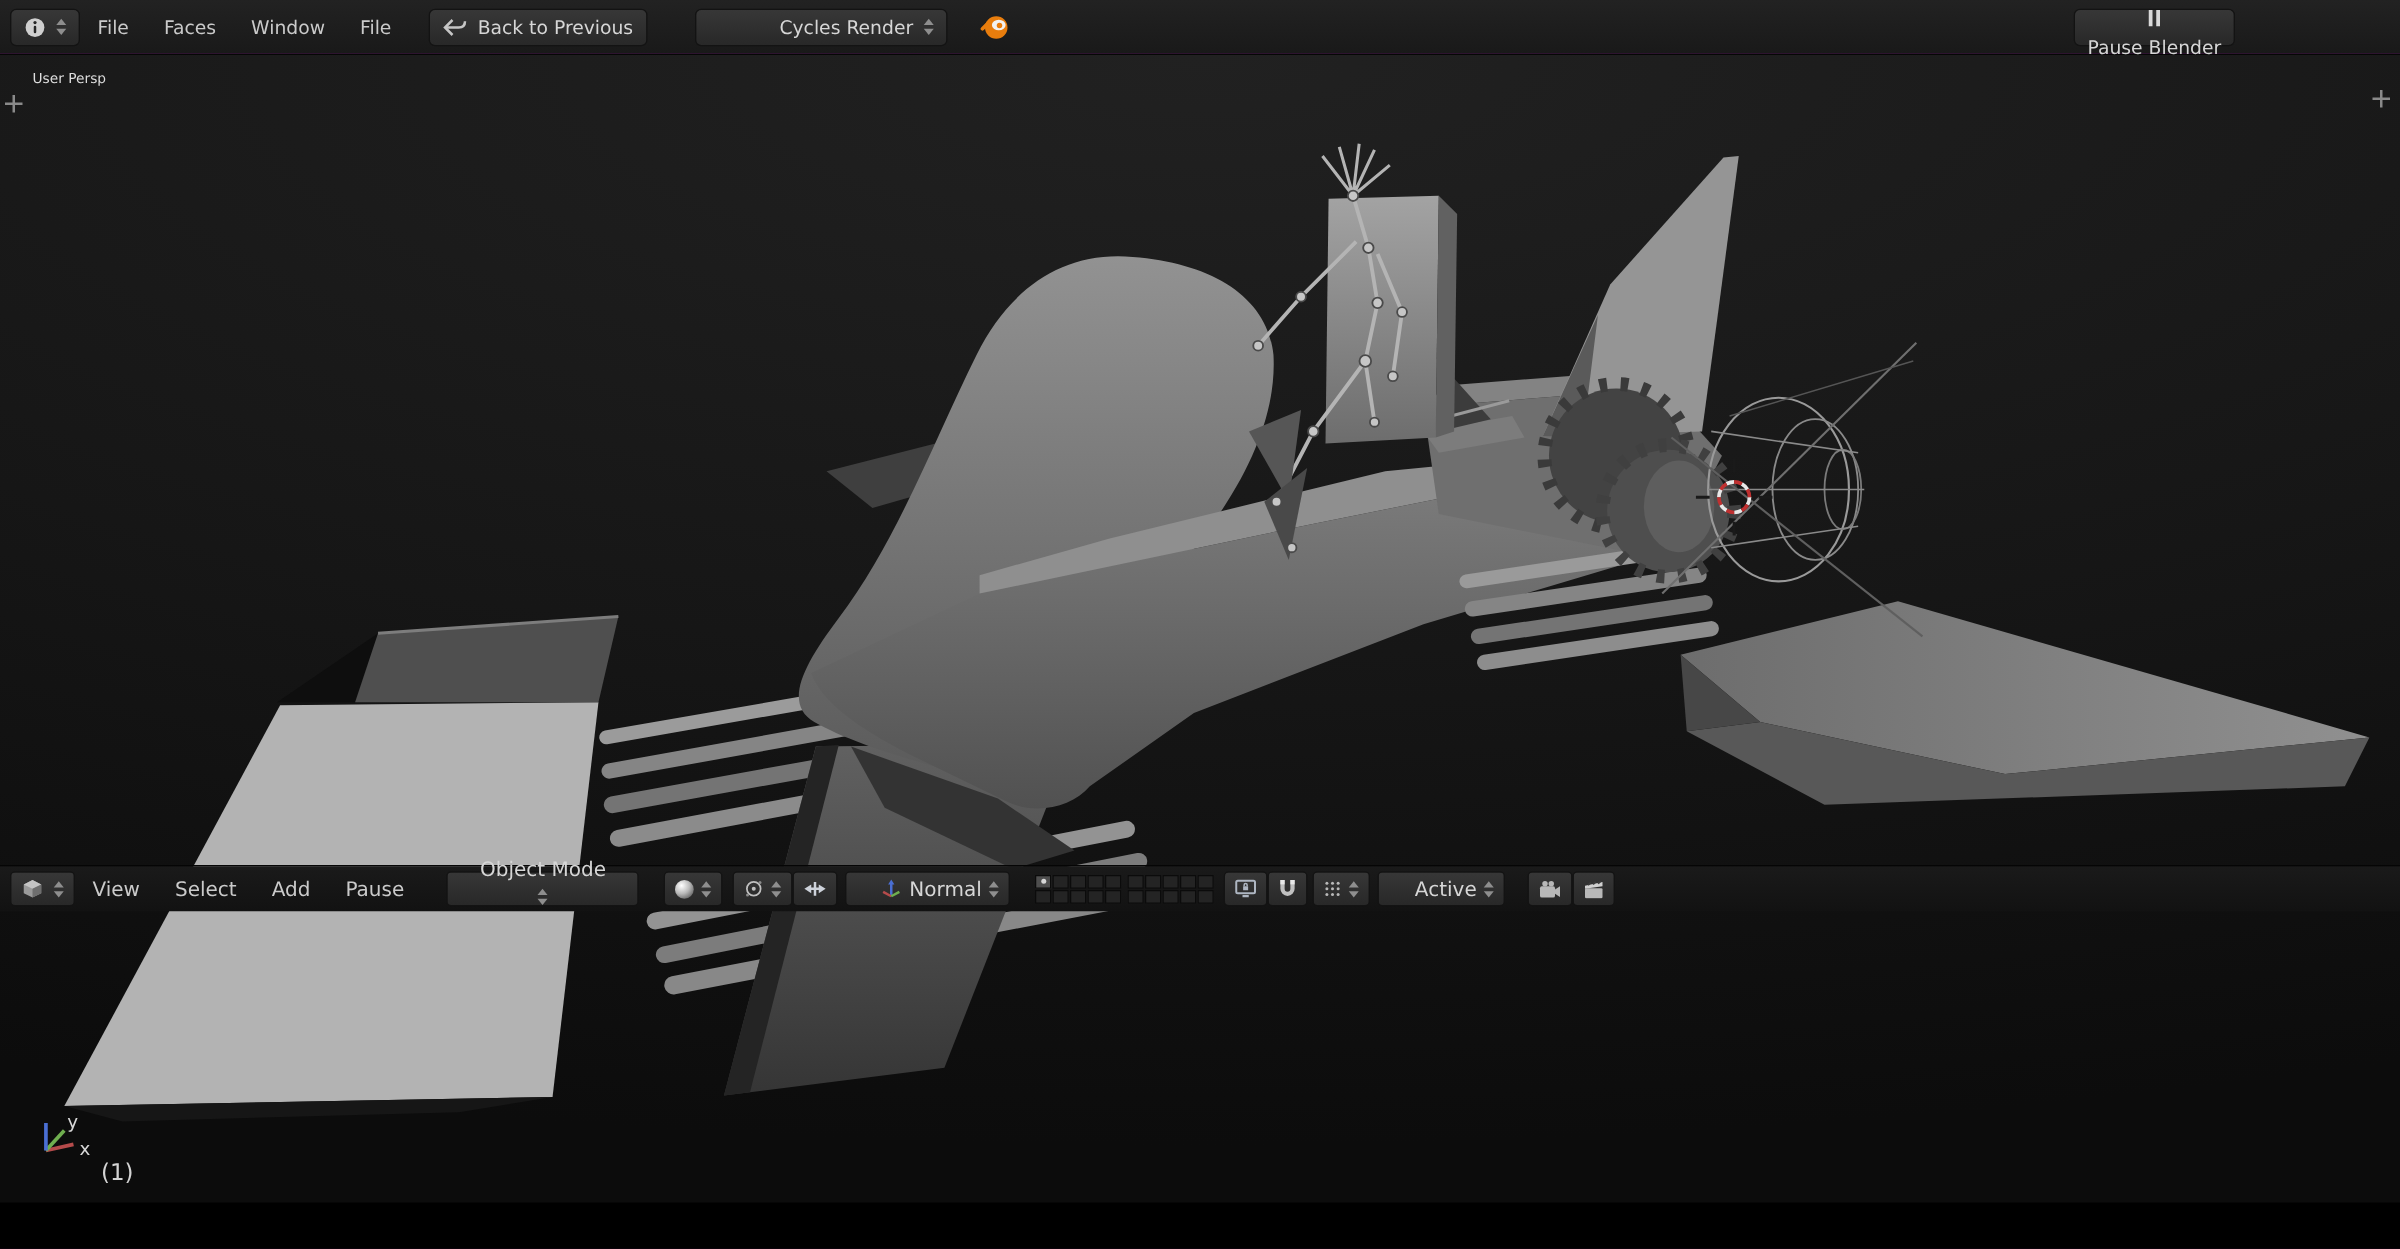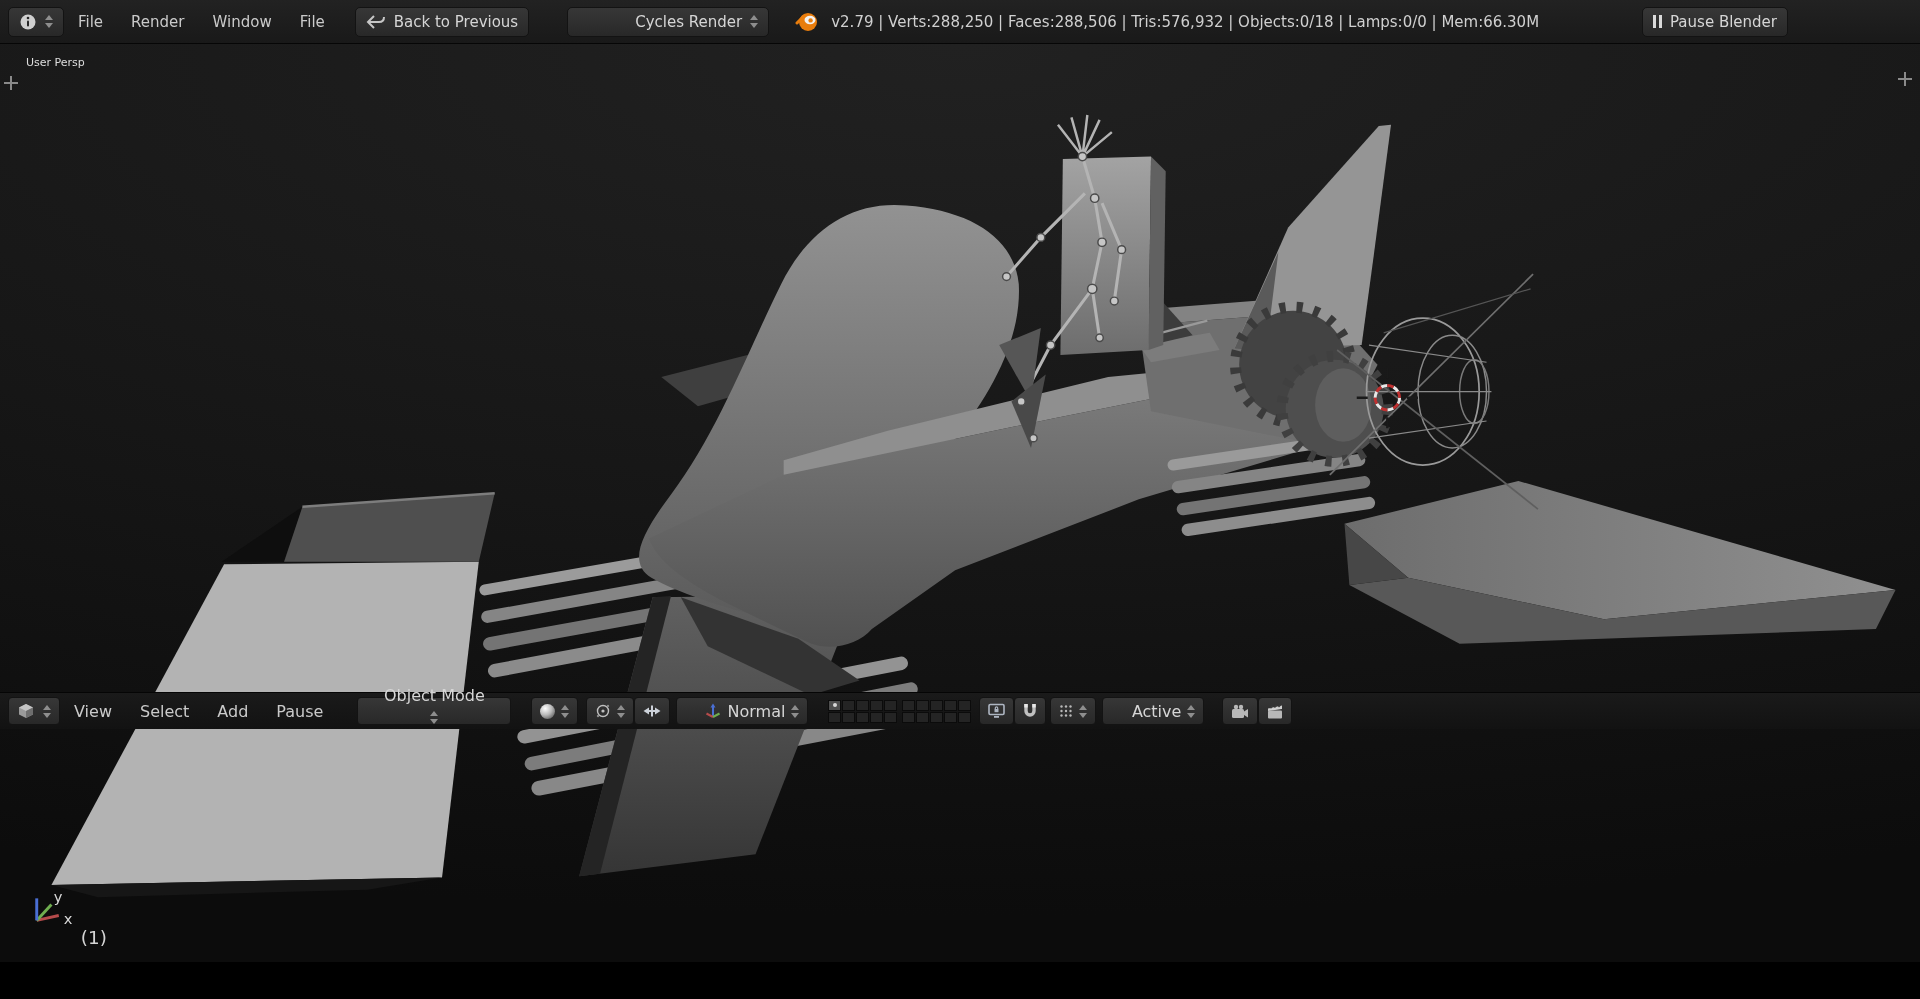--- a/index.html
+++ b/index.html
@@ -27,21 +27,21 @@
   .updown { display:inline-flex; flex-direction:column; gap:3px; }
   .updown .u { width:0; height:0; border-left:4px solid transparent; border-right:4px solid transparent; border-bottom:5px solid #8e8e8e; }
   .updown .d { width:0; height:0; border-left:4px solid transparent; border-right:4px solid transparent; border-top:5px solid #8e8e8e; }
   .stats { color:#d0d0d0; margin-left:12px; }
   .pause-icon { display:inline-flex; gap:3px; }
   .pause-icon i { display:block; width:3px; height:13px; background:#dadada; }
   .w-editor { width:56px; justify-content:space-between; }
   .w-back { margin-left:16px;justify-content:center; }
   .w-engine { width:202px; margin-left:38px; }
   .logo { margin-left:26px; flex:none; }
-  .w-pause { margin-left:auto; margin-right:124px; }
+  .w-pause { margin-left:auto; margin-right:124px;flex-direction:column; }
 
   
   .viewport {
     position:absolute; top:44px; left:0; width:1920px; height:918px;
     background:radial-gradient(ellipse 130% 95% at 50% 0%, #212121 0%, #161616 55%, #0c0c0c 100%);
     overflow:hidden;
   }
   .viewport svg.scene { position:absolute; top:0; left:0; width:1920px; height:918px; display:block; }
   .view-label { position:absolute; top:12px; left:26px; color:#dedede; font-size:11px; }
   .corner-plus { position:absolute; width:14px; height:14px; }
@@ -88,21 +88,21 @@
         <rect x="8" y="7.5" width="2" height="6" rx="1" fill="#262626"></rect>
         <circle cx="9" cy="5" r="1.3" fill="#262626"></circle>
       </svg>
       <span class="updown">
           <i class="u"></i>
           <i class="d"></i>
         </span>
     </div>
 
     <span class="menu">File</span>
-    <span class="menu">Render</span>
+    <span class="menu">Faces</span>
     <span class="menu">Window</span>
     <span class="menu">File</span>
 
     <div class="btn w-back">
       <svg width="20" height="14" viewBox="0 0 20 14">
         <path d="M8 1 L2 7 L8 13" fill="none" stroke="#c6c6c6" stroke-width="2"></path>
         <path d="M2 7 H13 Q18 7 18 2" fill="none" stroke="#c6c6c6" stroke-width="2"></path>
       </svg>
       <span>Back to Previous</span>
     </div>
@@ -115,21 +115,20 @@
         </span>
     </div>
 
     <svg class="logo" width="24" height="24" viewBox="0 0 24 24">
       <path d="M2 13 L9 6" stroke="#e87d0d" stroke-width="3" stroke-linecap="round" style="stroke:var(--accent,#e87d0d)"></path>
       <circle cx="13" cy="12" r="9" style="fill:var(--accent,#e87d0d)"></circle>
       <ellipse cx="15" cy="10" rx="5.5" ry="4.2" fill="#f2f2f2"></ellipse>
       <circle cx="15.6" cy="10.4" r="2.2" style="fill:var(--accent,#e87d0d)"></circle>
     </svg>
 
-    <span class="stats">v2.79 | Verts:288,250 | Faces:288,506 | Tris:576,932 | Objects:0/18 | Lamps:0/0 | Mem:66.30M</span>
 
     <div class="btn w-pause">
       <span class="pause-icon">
           <i></i>
           <i></i>
         </span>
       <span>Pause Blender</span>
     </div>
   </div>
 

